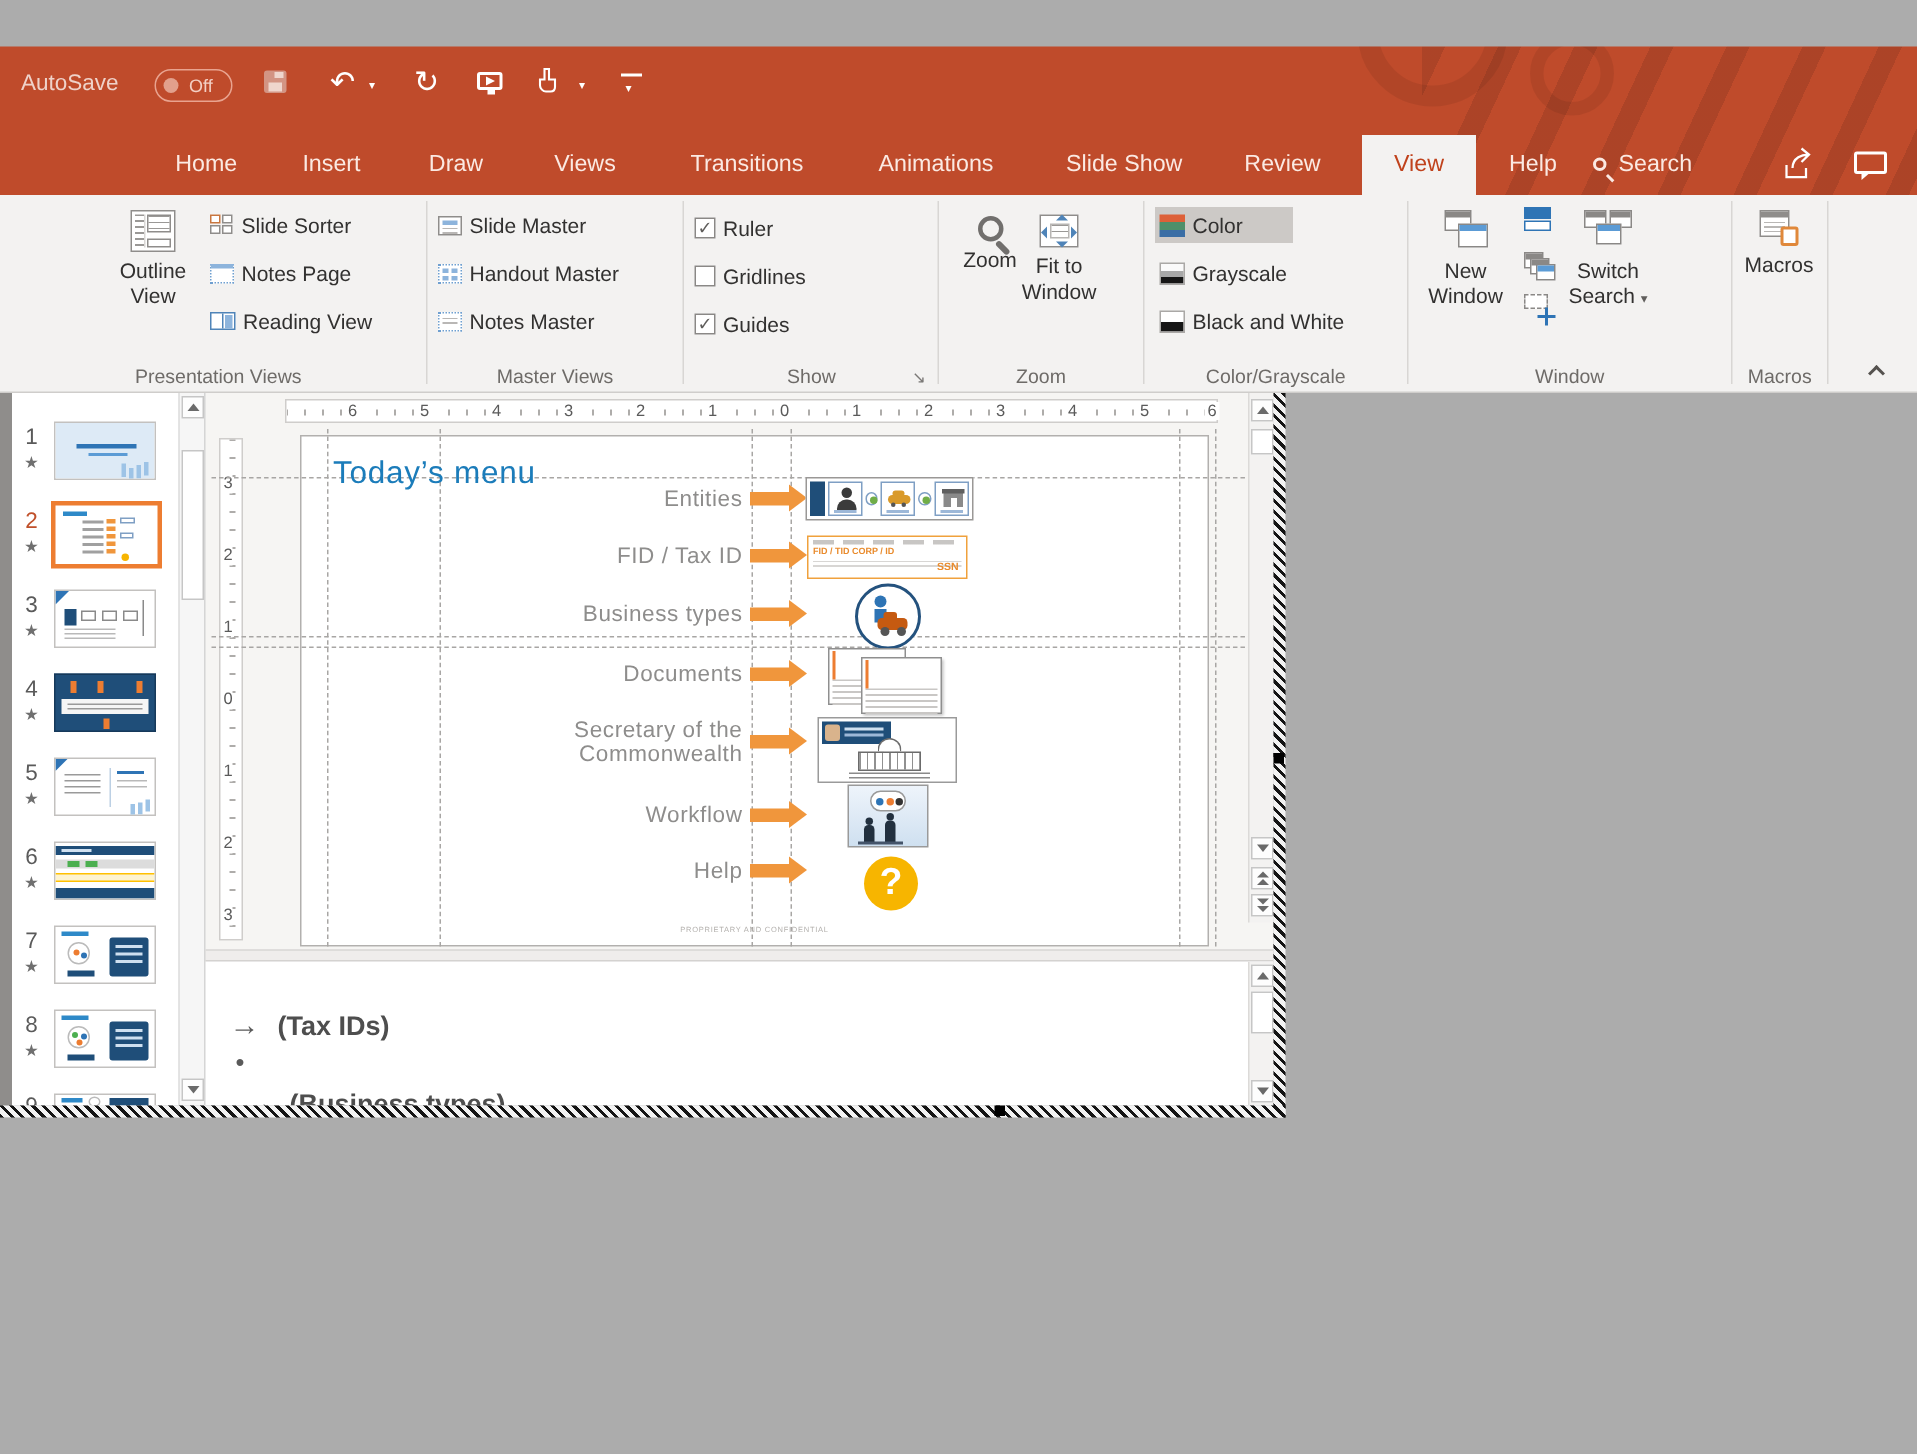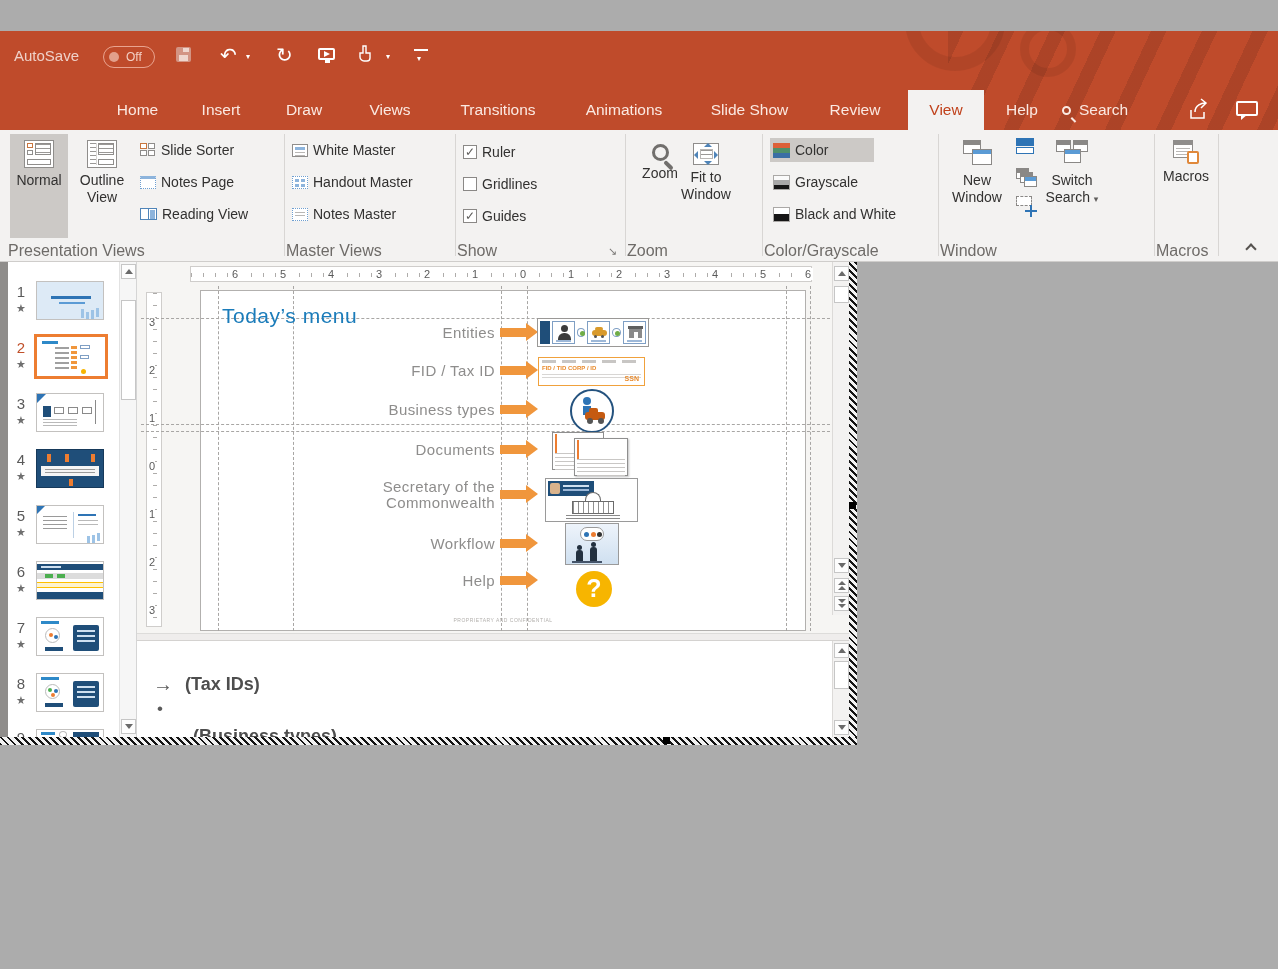--- a/index.html
+++ b/index.html
@@ -44,21 +44,21 @@
   .tab.active{background:#f3f2f1;color:#c0421c}
   .searchwrap{position:absolute;top:59px;left:1062px;height:40px;line-height:40px;color:#fbe9e2;font-size:15.5px}
   .mag-w{display:inline-block;width:9px;height:9px;border:2px solid #fbe9e2;border-radius:50%;position:relative;margin-right:8px}
   .mag-w::after{content:"";position:absolute;left:8px;top:9px;width:6px;height:2px;background:#fbe9e2;transform:rotate(45deg);transform-origin:0 0}
   .bubble{position:absolute;width:22px;height:15px;border:2px solid #fff;border-radius:2px}
   .bubble::after{content:"";position:absolute;left:3px;bottom:-6px;width:0;height:0;border-top:6px solid #fff;border-right:7px solid transparent}
 
   
   #ribbonbody{position:absolute;left:0;top:130px;width:1278px;height:132px;background:#f3f2f1;border-bottom:1px solid #cfcdcb}
   .vdiv{position:absolute;top:4px;height:122px;width:1px;background:#d8d6d4}
-  .grplabel{position:absolute;top:113px;height:16px;font-size:16px;color:#6e6b68;line-height:16px}
+  .grplabel{position:absolute;top:113px;height:16px;font-size:13px;color:#6e6b68;text-align:center;line-height:16px}
   .bigbtn{position:absolute;top:4px;height:104px;display:flex;flex-direction:column;align-items:center;padding-top:6px;gap:4px}
   .bigbtn .lbl{font-size:14px;color:#323130;text-align:center;line-height:17px}
   .sel{background:#ccc9c6}
   .smitem{position:absolute;height:24px;display:flex;align-items:center;gap:5px;font-size:14px;color:#323130;white-space:nowrap}
   .chk{width:14px;height:14px;background:#fff;border:1px solid #8a8886;position:relative;font-size:12px;line-height:13px;text-align:center;color:#5f5d5b}
   .launcher{position:absolute;font-size:11px;color:#7a7876}
   .chev{position:absolute;width:10px;height:10px}
   .chev::before{content:"";position:absolute;left:1px;top:3px;width:6px;height:6px;border-top:2px solid #55524f;border-left:2px solid #55524f;transform:rotate(45deg)}
 
   
@@ -259,29 +259,20 @@
       <svg width="26" height="26" viewBox="0 0 26 26">
           <path d="M6 13 v8 h13 v-6" fill="none" stroke="#fff" stroke-width="1.5"></path>
           <path d="M10 15 c0-7 7-9 10-9 M16 2 l5 4 -5 5" fill="none" stroke="#fff" stroke-width="1.5"></path>
         </svg>
     </div>
     <div class="bubble" style="left:1236px;top:70px"></div>
   </div>
 
   <div id="ribbonbody">
 
-    <div class="bigbtn sel" style="left:10px;width:58px">
-      <div class="icbox icNormal">
-          <i class="a"></i>
-          <i class="b"></i>
-          <i class="c lines"></i>
-          <i class="d"></i>
-        </div>
-      <div class="lbl">Normal</div>
-    </div>
     <div class="bigbtn" style="left:71px;width:62px">
       <div class="icbox icOutline">
           <i class="a lines"></i>
           <i class="c lines"></i>
           <i class="d"></i>
         </div>
       <div class="lbl"><span>Outline</span><br><span>View</span></div>
     </div>
     <div class="smitem" style="left:140px;top:8px">
       <span class="iss">
@@ -301,21 +292,21 @@
       <span>Reading View</span>
     </div>
     <div class="grplabel" style="left:8px;width:275px">Presentation Views</div>
     <div class="vdiv" style="left:284px"></div>
 
     <div class="smitem" style="left:292px;top:8px">
       <span class="mi solid">
           <span class="bar"></span>
           <span class="ln"></span>
         </span>
-      <span>White Master</span>
+      <span>Slide Master</span>
     </div>
     <div class="smitem" style="left:292px;top:40px">
       <span class="mi dotted">
           <span style="position:absolute;left:2px;top:2px;width:4px;height:3px;background:#8db4dc"></span>
           <span style="position:absolute;left:8px;top:2px;width:4px;height:3px;background:#8db4dc"></span>
           <span style="position:absolute;left:2px;top:7px;width:4px;height:3px;background:#8db4dc"></span>
           <span style="position:absolute;left:8px;top:7px;width:4px;height:3px;background:#8db4dc"></span>
         </span>
       <span>Handout Master</span>
     </div>
@@ -354,21 +345,21 @@
           <span class="tri tu"></span>
           <span class="tri td"></span>
           <span class="tri tl"></span>
           <span class="tri tr"></span>
         </div>
       <div class="lbl"><span>Fit to</span><br><span>Window</span></div>
     </div>
     <div class="grplabel" style="left:627px;width:134px">Zoom</div>
     <div class="vdiv" style="left:762px"></div>
 
-    <div class="smitem sel" style="left:770px;top:8px;width:104px;padding:12px 3px">
+    <div class="smitem sel" style="left:770px;top:8px;width:92px;padding:12px 3px">
       <span class="swatch sw-color"></span>
       <span>Color</span>
     </div>
     <div class="smitem" style="left:773px;top:40px">
       <span class="swatch sw-gray"></span>
       <span>Grayscale</span>
     </div>
     <div class="smitem" style="left:773px;top:72px">
       <span class="swatch sw-bw"></span>
       <span>Black and White</span>

